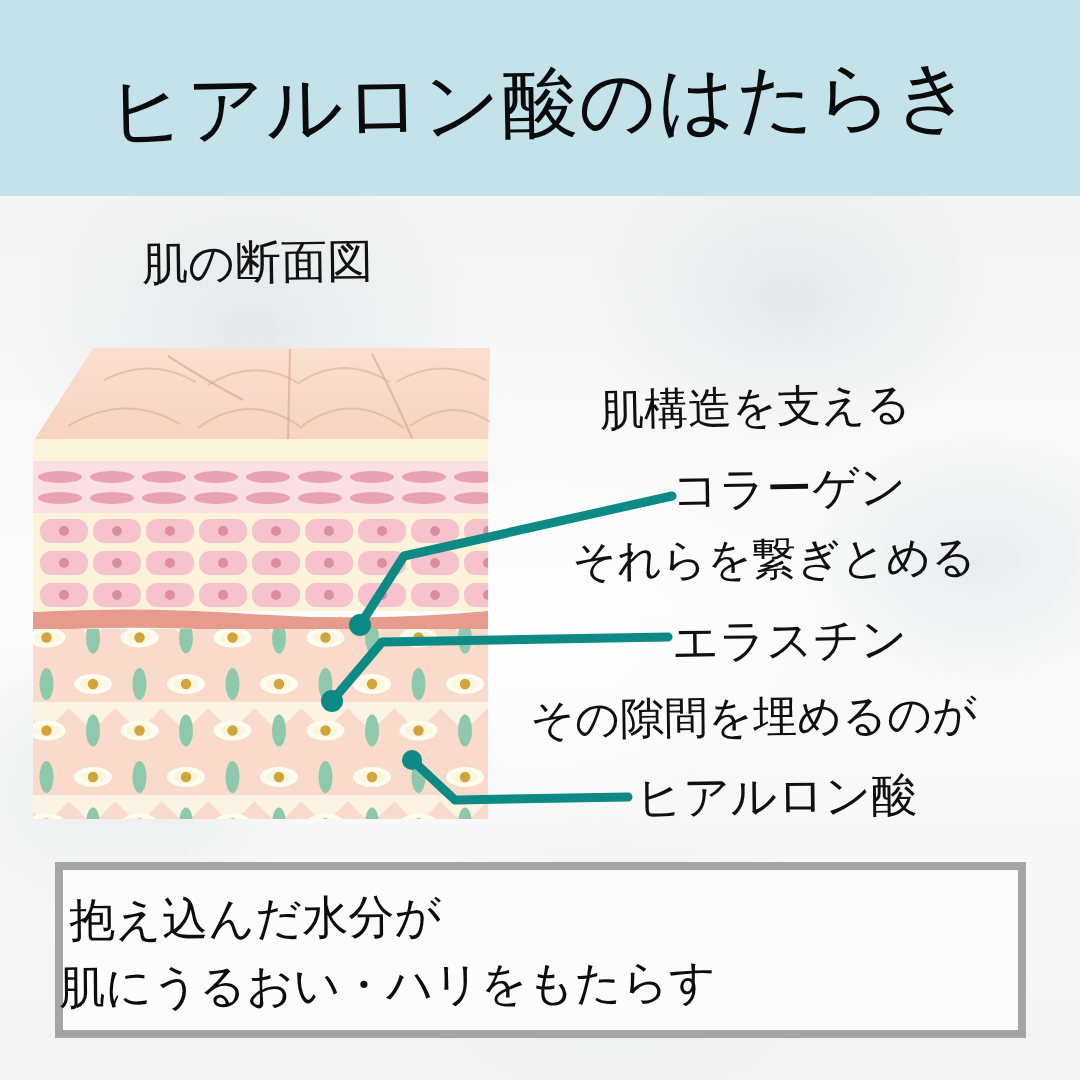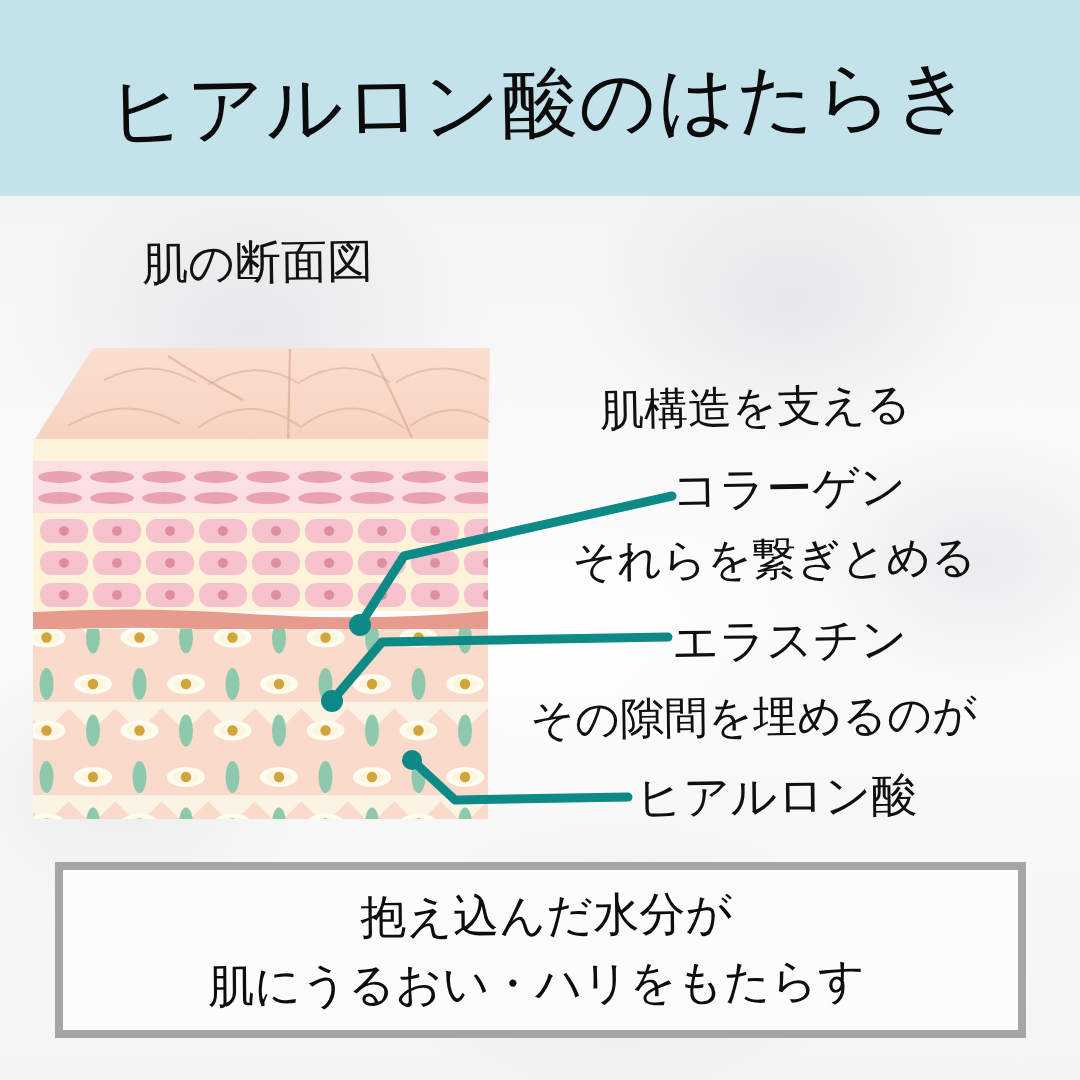--- a/index.html
+++ b/index.html
@@ -74,21 +74,21 @@
   }
 
   
   .summary-box{
     position:absolute;
     left:55px; top:862px;
     width:971px; height:176px;
     border:8px solid #a5a5a5;
     background:#fcfcfc;
     display:flex; flex-direction:column;
-    align-items:center; justify-content:center;
+    justify-content:center;
     gap:6px;
   }
   .summary-line{
     font-size:46px; color:#0d0d0d; white-space:nowrap;
   }
   .summary-line.l1{ transform:rotate(-0.6deg) translateX(6px); }
   .summary-line.l2{ transform:rotate(-0.5deg) translateX(-4px); }
 </style>
 </head>
 <body>

